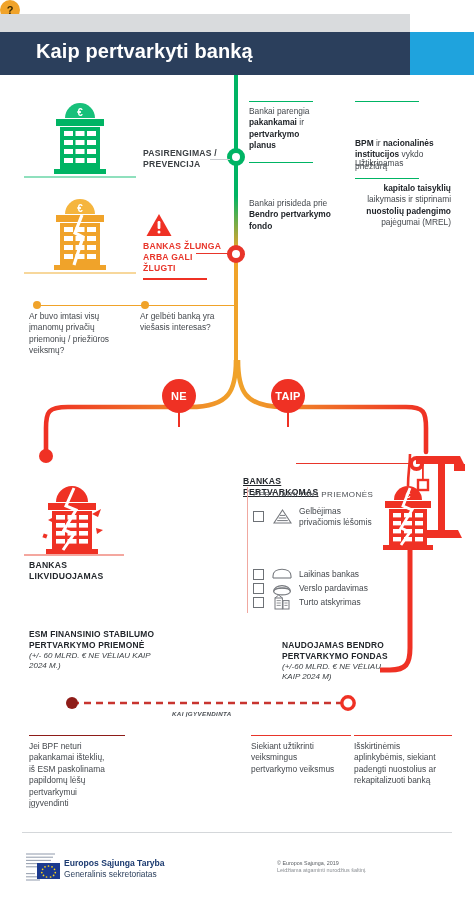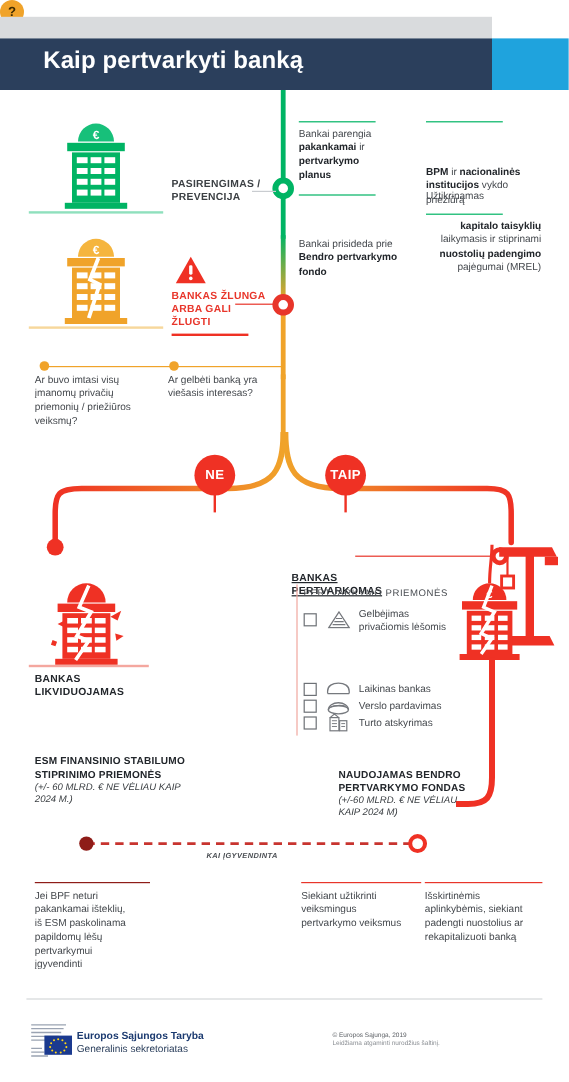--- a/index.html
+++ b/index.html
@@ -322,21 +322,21 @@
     <span class="tool-ico">
       <svg width="20" height="14" viewBox="0 0 20 14">
         <path d="M1 11 L1 9 C1 4.5 5 2.2 10 2.2 C15 2.2 19 4.5 19 9 L19 11" fill="none" stroke="#76797e" stroke-width="1.1"></path>
         <path d="M1 11 H19" stroke="#76797e" stroke-width="1.1"></path>
       </svg>
     </span>
     <span class="tool-lbl">Laikinas bankas</span>
   </div>
 
   <div class="kicker" style="left:29px;top:629px;width:126px;">
-    <span>ESM FINANSINIO STABILUMO STIPRINIMO PRIEMONĖS</span>
+    <span>ESM FINANSINIO STABILUMO PERTVARKYMO PRIEMONĖ</span>
     <span class="sub">(+/- 60 MLRD. € NE VĖLIAU KAIP 2024 M.)</span>
   </div>
 
   <div class="kicker" style="left:282px;top:640px;width:118px;">
     <span>NAUDOJAMAS BENDRO PERTVARKYMO FONDAS</span>
     <span class="sub">(+/-60 MLRD. € NE VĖLIAU KAIP 2024 M)</span>
   </div>
 
   <svg style="position:absolute;left:60px;top:693px;" width="300" height="20" viewBox="0 0 300 20">
     <line x1="12" y1="10" x2="288" y2="10" stroke="#c8342f" stroke-width="2.4" stroke-dasharray="7 5"></line>
@@ -375,20 +375,20 @@
         <circle cx="30.3" cy="21.6" r="0.85"></circle>
       <circle cx="28.6" cy="24.4" r="0.85"></circle>
         <circle cx="25.6" cy="26" r="0.85"></circle>
       <circle cx="21.5" cy="26" r="0.85"></circle>
         <circle cx="18.5" cy="24.4" r="0.85"></circle>
       <circle cx="16.8" cy="21.6" r="0.85"></circle>
         <circle cx="17.6" cy="18.3" r="0.85"></circle>
       <circle cx="20" cy="15.8" r="0.85"></circle>
     </g>
   </svg>
-  <div class="eu-name">Europos Sąjungos Taryba</div>
+  <div class="eu-name">Europos Sąjunga Taryba</div>
   <div class="eu-sub">Generalinis sekretoriatas</div>
   <div class="copy">
     <div>© Europos Sąjunga, 2019</div>
     <div class="c2">Leidžiama atgaminti nurodžius šaltinį.</div>
   </div>
 
 </div>
 
 </body></html>

